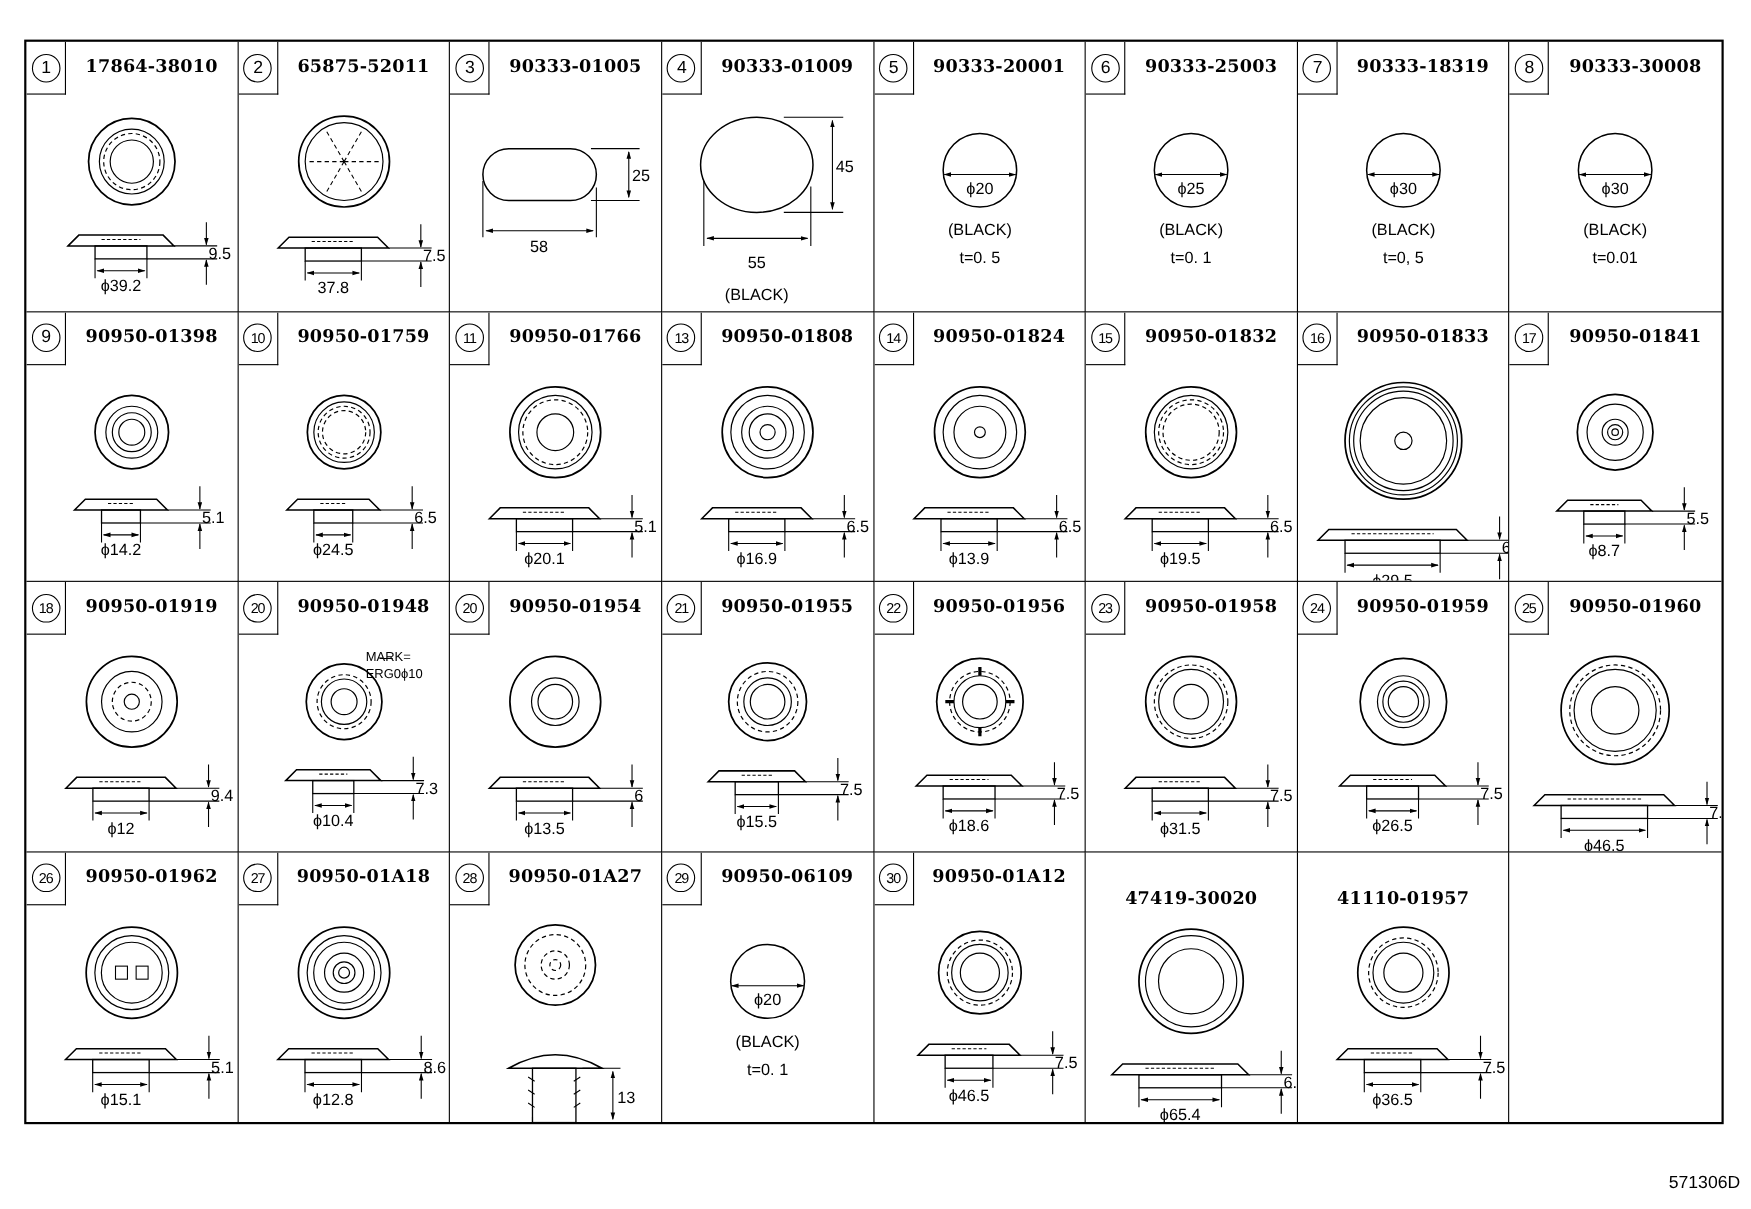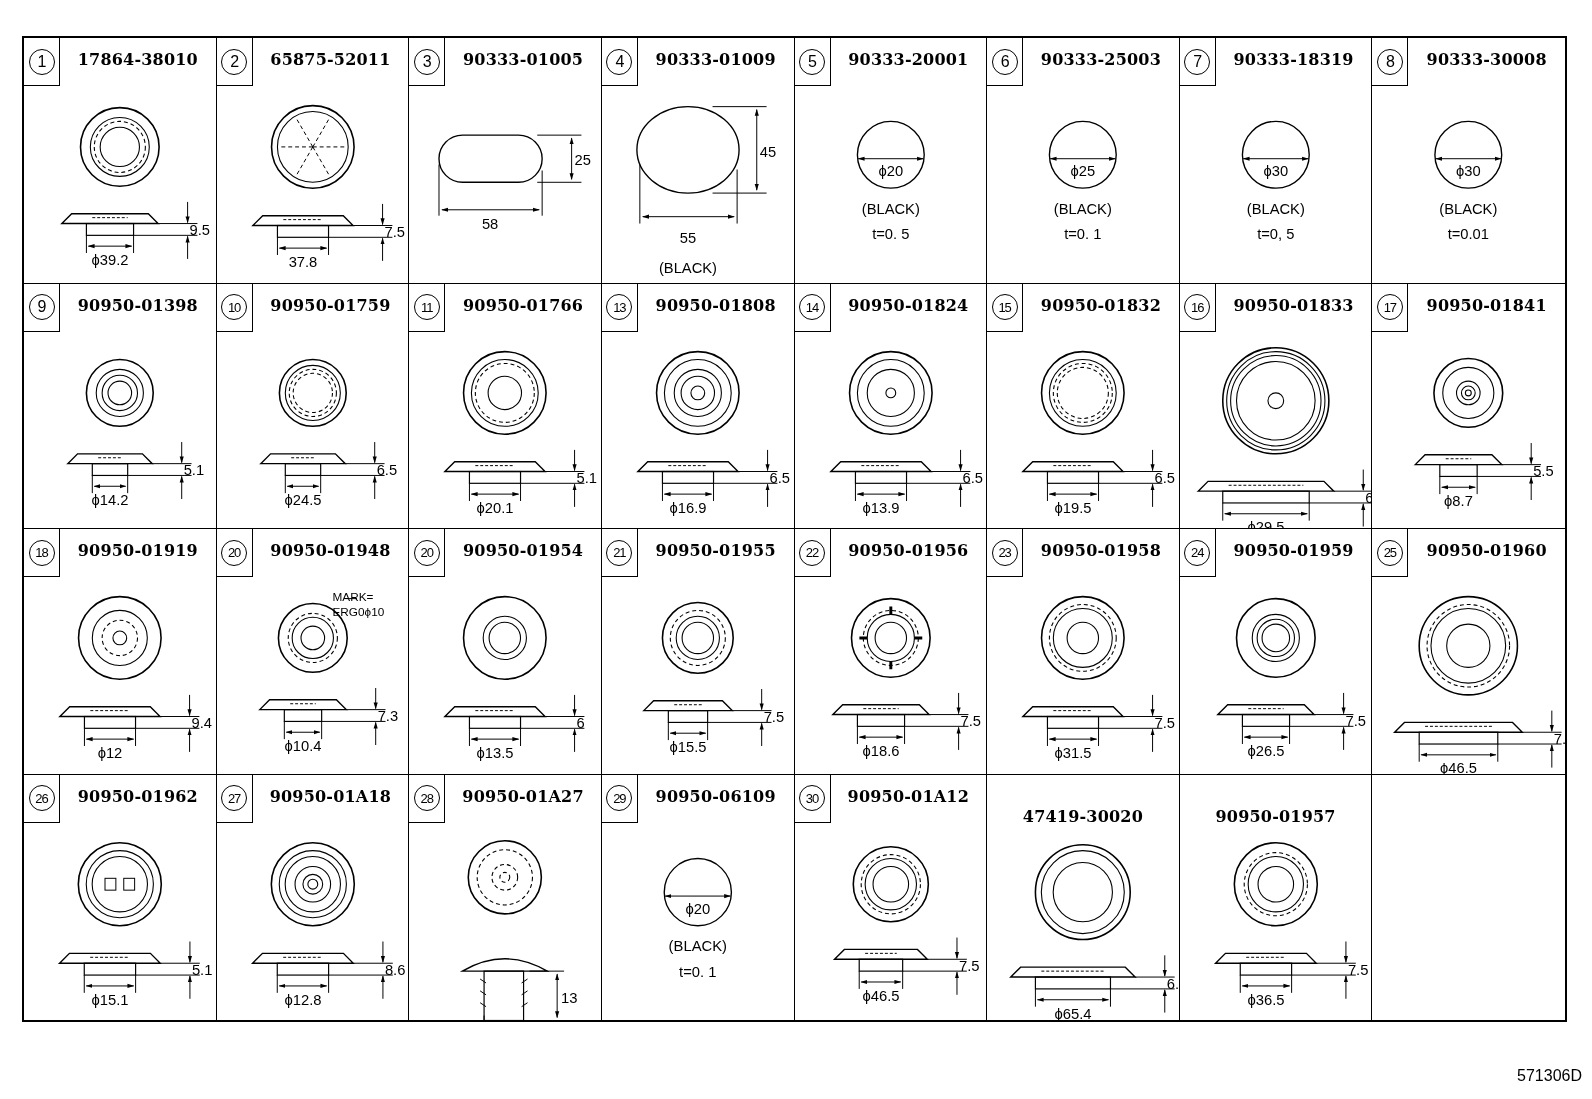--- a/index.html
+++ b/index.html
@@ -825,21 +825,21 @@
   <line x1="49" y1="179" x2="121" y2="179" stroke="#000" marker-start="url(#ah)" marker-end="url(#ah)"></line>
   <line x1="148" y1="156" x2="188" y2="156" stroke="#000"></line>
   <line x1="123" y1="168" x2="188" y2="168" stroke="#000"></line>
   <line x1="178" y1="134" x2="178" y2="155" stroke="#000" marker-end="url(#ah)"></line>
   <line x1="178" y1="192" x2="178" y2="169" stroke="#000" marker-end="url(#ah)"></line>
   <text x="180" y="168" text-anchor="start">6.5</text>
   <text x="85" y="198" text-anchor="middle">ϕ65.4</text>
       </svg>
     </div>
     <div class="cell">
-      <div class="part-no nonum">90950-01957</div>
+      <div class="part-no nonum">41110-01957</div>
       <svg class="fig" viewBox="0 0 190 200" preserveAspectRatio="xMidYMin meet">
         <defs>
           <marker id="ah" viewBox="0 0 10 10" refX="9" refY="5" markerWidth="7" markerHeight="7" orient="auto-start-reverse">
             <path d="M0,2 L10,5 L0,8 z" fill="#000"></path>
           </marker>
         </defs>
         <circle cx="95" cy="62" r="42" fill="none" stroke="#000" stroke-width="1.6"></circle>
         <circle cx="95" cy="62" r="32" fill="none" stroke="#000" stroke-width="1.1" stroke-dasharray="4 3"></circle>
         <circle cx="95" cy="62" r="28" fill="none" stroke="#000" stroke-width="1.1"></circle>
         <circle cx="95" cy="62" r="18" fill="none" stroke="#000" stroke-width="1.1"></circle>

